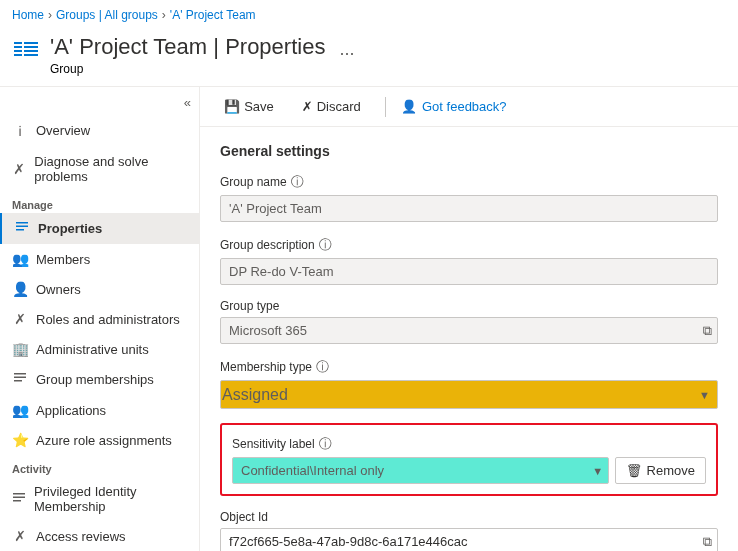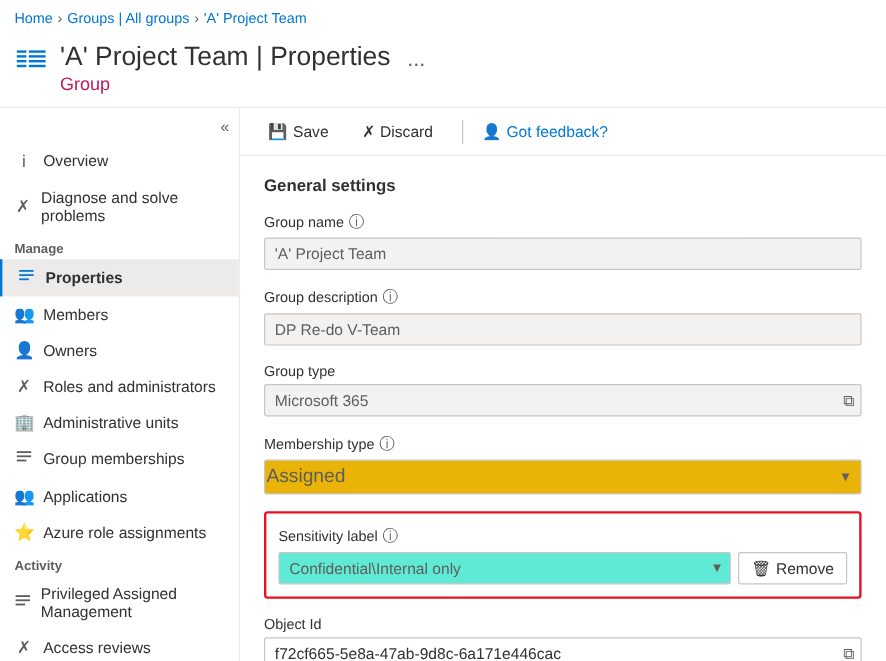--- a/index.html
+++ b/index.html
@@ -6,21 +6,21 @@
     body { font-family: 'Segoe UI', Arial, sans-serif; font-size: 13px; color: #333; background: #fff; }
 
     .breadcrumb { padding: 8px 12px; font-size: 12px; color: #0078d4; display: flex; align-items: center; gap: 4px; }
     .breadcrumb span { color: #605e5c; }
     .breadcrumb a { color: #0078d4; text-decoration: none; }
 
     .page-header { padding: 4px 12px 10px 12px; border-bottom: 1px solid #edebe9; display: flex; align-items: flex-start; }
     .page-header-icon { color: #0078d4; font-size: 28px; margin-right: 10px; margin-top: 2px; }
     .page-title { font-size: 22px; font-weight: 600; color: #323130; }
     .page-title span { font-weight: 300; }
-    .page-subtitle { font-size: 15px; color: #be185d; margin-top: 2px; }
+    .page-subtitle { font-size: 12px; color: #000000; margin-top: 2px; }
     .page-title-dots { color: #605e5c; font-size: 18px; margin-left: 8px; cursor: pointer; }
 
     .main-layout { display: flex; height: calc(551px - 80px); }
 
     
     .sidebar { width: 200px; min-width: 200px; border-right: 1px solid #edebe9; overflow-y: auto; padding: 4px 0; }
     .sidebar-section-label { font-size: 11px; font-weight: 700; color: #605e5c; padding: 8px 12px 2px 12px; text-transform: none; }
     .sidebar-item { display: flex; align-items: center; gap: 8px; padding: 7px 12px; cursor: pointer; color: #323130; font-size: 13px; }
     .sidebar-item.active { background: #edebe9; font-weight: 600; border-left: 2px solid #0078d4; }
     .sidebar-item.active .item-icon { color: #0078d4; }
@@ -171,21 +171,21 @@
     <div>
       <div class="sidebar-section-label">Activity</div>
       <div class="sidebar-item">
         <span class="item-icon">
           <svg width="14" height="14" viewBox="0 0 14 14" fill="none">
             <rect x="1" y="2" width="12" height="1.5" fill="#605e5c"></rect>
             <rect x="1" y="5.5" width="12" height="1.5" fill="#605e5c"></rect>
             <rect x="1" y="9" width="8" height="1.5" fill="#605e5c"></rect>
           </svg>
         </span>
-        <span>Privileged Assigned Management</span>
+        <span>Privileged Identity Membership</span>
       </div>
       <div class="sidebar-item">
         <span class="item-icon">✗</span>
         <span>Access reviews</span>
       </div>
 
     </div>
 
   </div>
 

